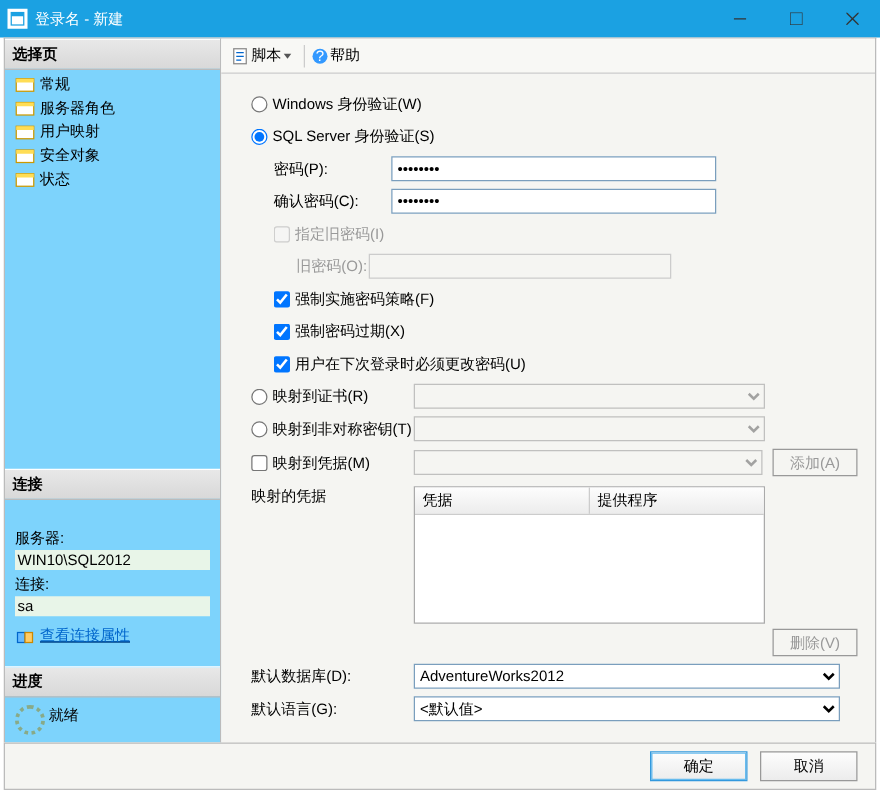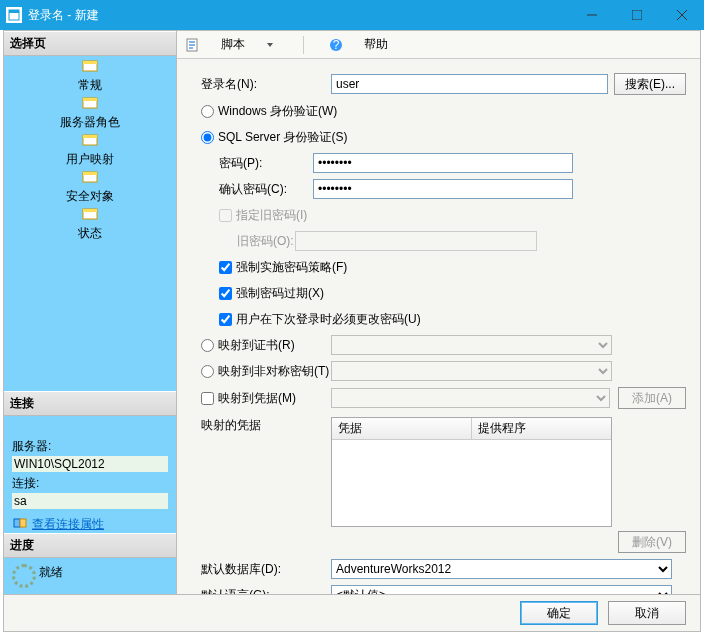--- a/index.html
+++ b/index.html
@@ -10,33 +10,33 @@
 .titlebar .ico svg { width: 12px; height: 12px; }
 .titlebar .title { flex: 1; font-size: 12px; }
 .winbtn { width: 45px; height: 30px; display: flex; align-items: center; justify-content: center; color: #333; }
 .winbtn svg { width: 10px; height: 10px; stroke: #333; stroke-width: 1; fill: none; }
 
 .body { display: flex; position: absolute; top: 30px; bottom: 38px; left: 3px; right: 3px; border: 1px solid #bbb; border-bottom: none; }
 
 .sidebar { width: 173px; background: #7dd3fc; display: flex; flex-direction: column; border-right: 1px solid #bbb; }
 .section-head { background: linear-gradient(#e8e8e8,#d8d8d8); border-bottom: 1px solid #bbb; border-top: 1px solid #fff; padding: 3px 6px; font-weight: bold; }
 .navlist { flex: 0 0 auto; padding: 2px 0; }
-.nav-item { display: flex; align-items: center; padding: 1px 8px; gap: 4px; flex-direction: column; }
+.nav-item { display: flex; align-items: center; padding: 1px 8px; gap: 4px; }
 .nav-item svg { width: 16px; height: 14px; }
 .navspacer { flex: 1; }
 .conn-block { padding: 20px 8px 2px; }
 .conn-label { margin-top: 2px; }
 .conn-val { background: #e8f5e8; padding: 1px 2px; margin: 1px 0 3px; }
-.link-row { display: flex; align-items: flex-start; gap: 4px; padding: 2px 8px 0; text-decoration: underline; }
+.link-row { display: flex; align-items: flex-end; gap: 4px; padding: 2px 8px 16px; text-decoration: underline; }
 .link-row a { color: #0066cc; text-decoration: underline; }
 .progress-block { padding: 6px 8px; display: flex; align-items: flex-start; gap: 3px; }
 .spinner { width: 24px; height: 24px; border: 3px dotted #8a8; border-radius: 50%; }
 
 .main { flex: 1; background: #f5f5f2; display: flex; flex-direction: column; }
-.toolbar { height: 28px; border-bottom: 1px solid #ccc; display: flex; align-items: center; padding: 0 8px; gap: 20px; background: #f8f8f5; }
+.toolbar { height: 28px; border-bottom: 1px solid #ccc; display: flex; align-items: center; padding: 0 8px; gap: 0; background: #f8f8f5; }
 .toolbar svg { width: 16px; height: 16px; }
 .dd-arrow { width: 0; height: 0; border-left: 3px solid transparent; border-right: 3px solid transparent; border-top: 4px solid #555; margin: 0 6px 0 2px; }
 .tsep { width: 1px; height: 18px; background: #ccc; margin: 0 4px; }
 
 .form-area { flex: 1; padding: 14px 14px 8px 24px; overflow: hidden; }
 .row { display: flex; align-items: center; margin-bottom: 6px; min-height: 20px; }
 .lbl { width: 130px; }
 .lbl2 { width: 112px; padding-left: 18px; }
 .lbl3 { width: 94px; padding-left: 36px; }
 input[type=text], input[type=password] { border: 1px solid #7a9ebd; height: 20px; padding: 0 4px; background: #fff; font-size: 12px; }
@@ -163,25 +163,20 @@
       <span class="tsep"></span>
       <svg viewBox="0 0 16 16">
           <circle cx="8" cy="8" r="6" fill="#39f"></circle>
           <text x="8" y="12" text-anchor="middle" fill="#fff" font-size="10">?</text>
         </svg>
       <span>帮助</span>
     </div>
 
     <div class="form-area">
       <div class="row">
-        <span class="lbl">登录名(N):</span>
-        <input type="text" style="flex: 1 1 0%;" value="user">
-        <button class="btn" style="margin-left:6px">搜索(E)...</button>
-      </div>
-      <div class="row">
           <label><input type="radio" name="auth" style=""><span>Windows 身份验证(W)</span></label>
         </div>
       <div class="row">
           <label><input type="radio" name="auth" checked="" style=""><span>SQL Server 身份验证(S)</span></label>
         </div>
       <div class="row">
           <span class="lbl2">密码(P):</span>
           <input type="password" style="width: 260px;" value="••••••••">
         </div>
       <div class="row">

